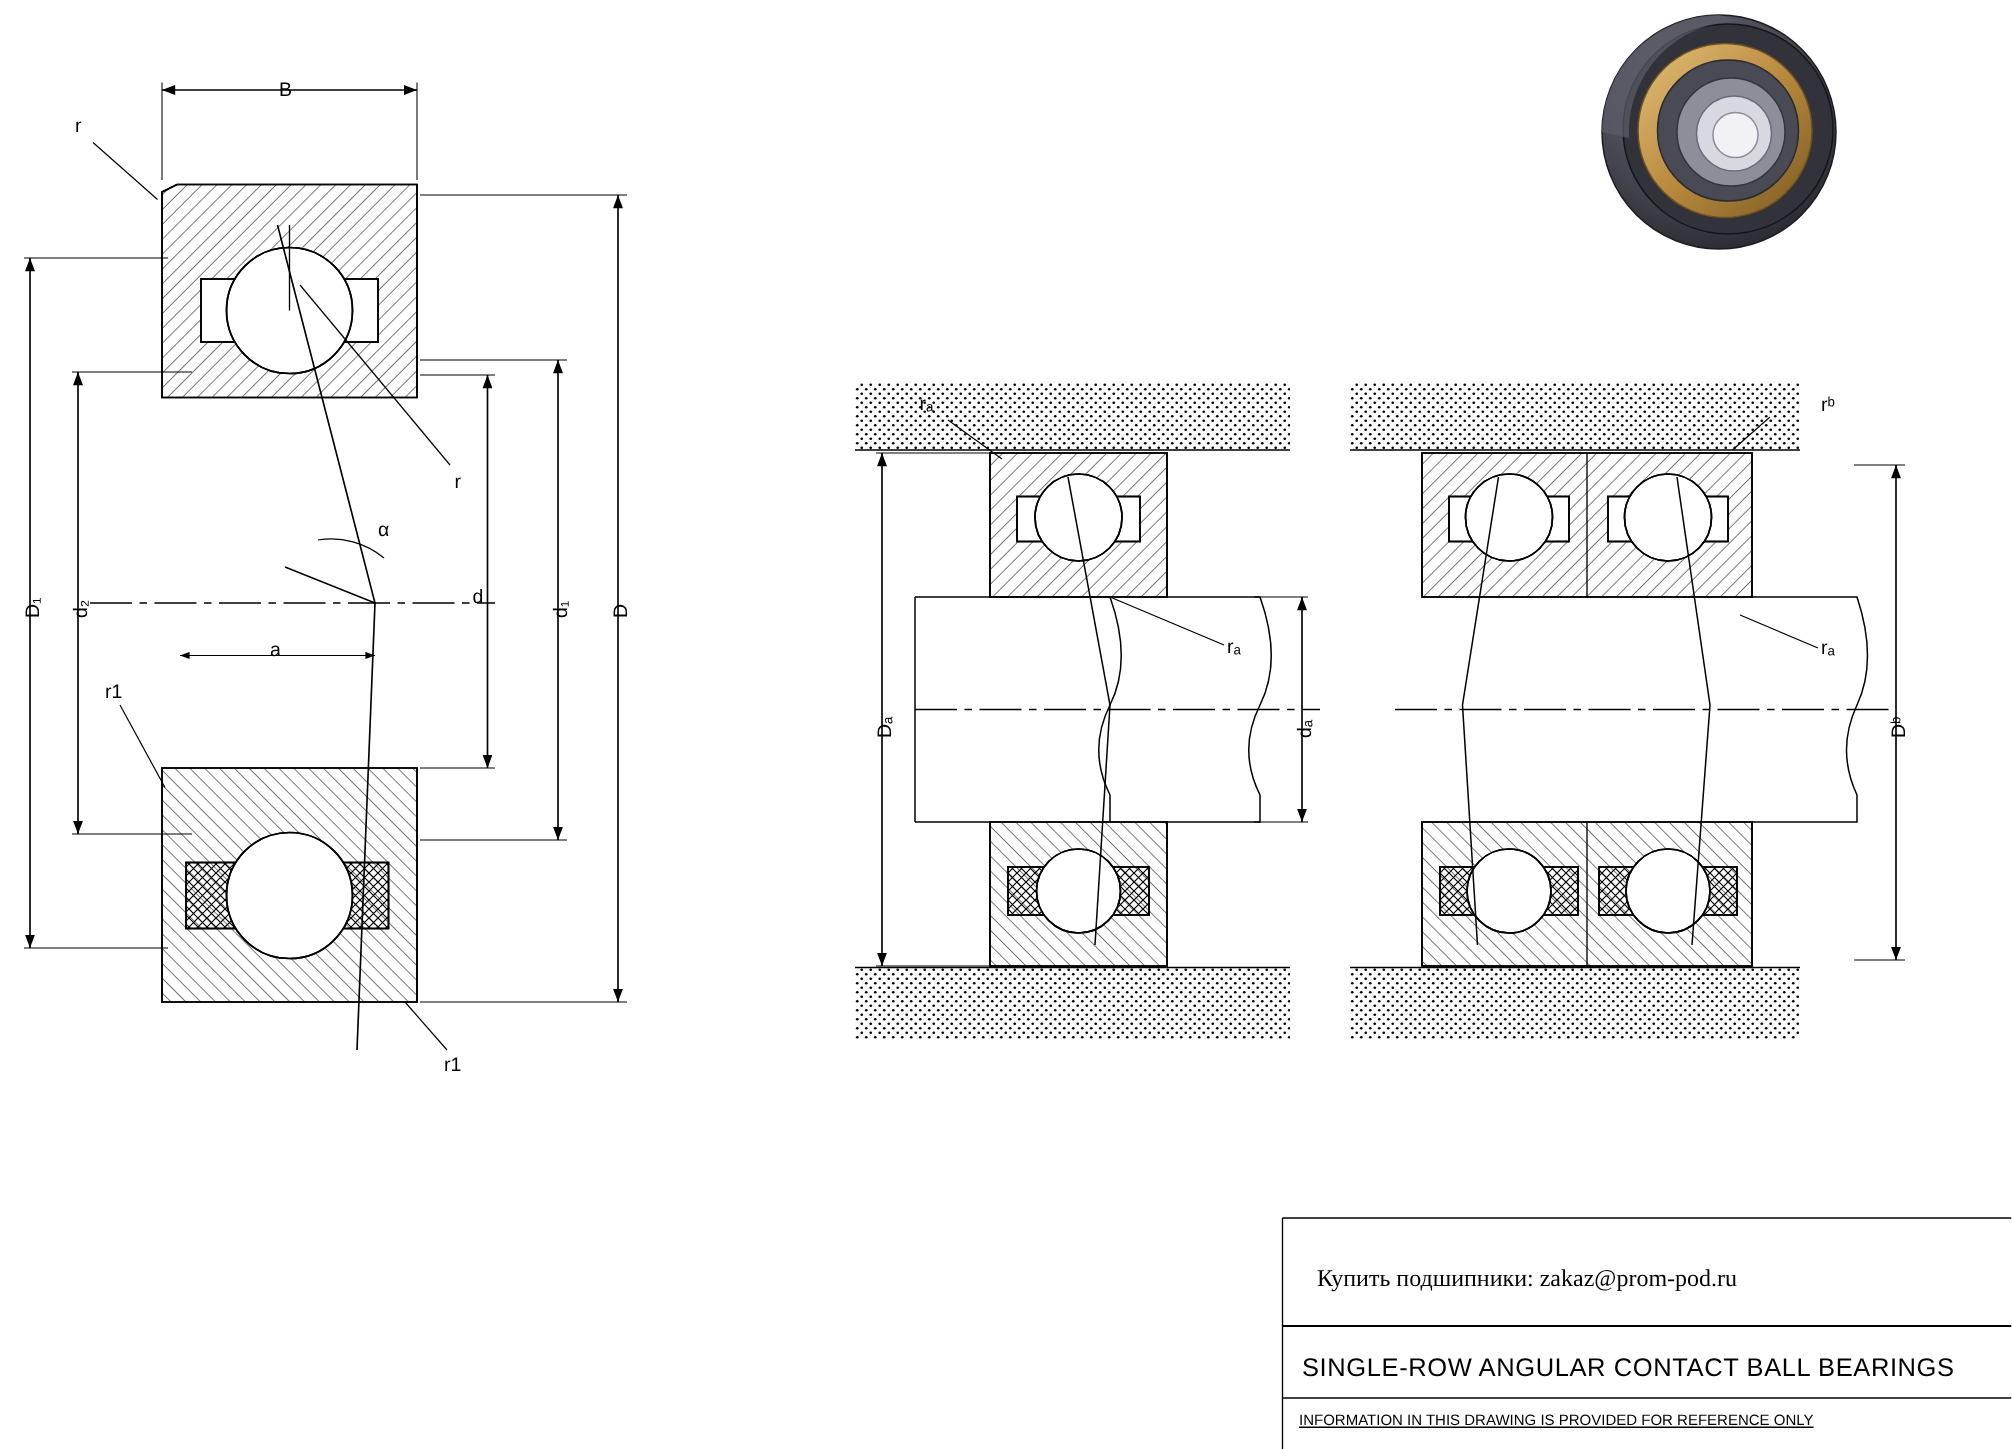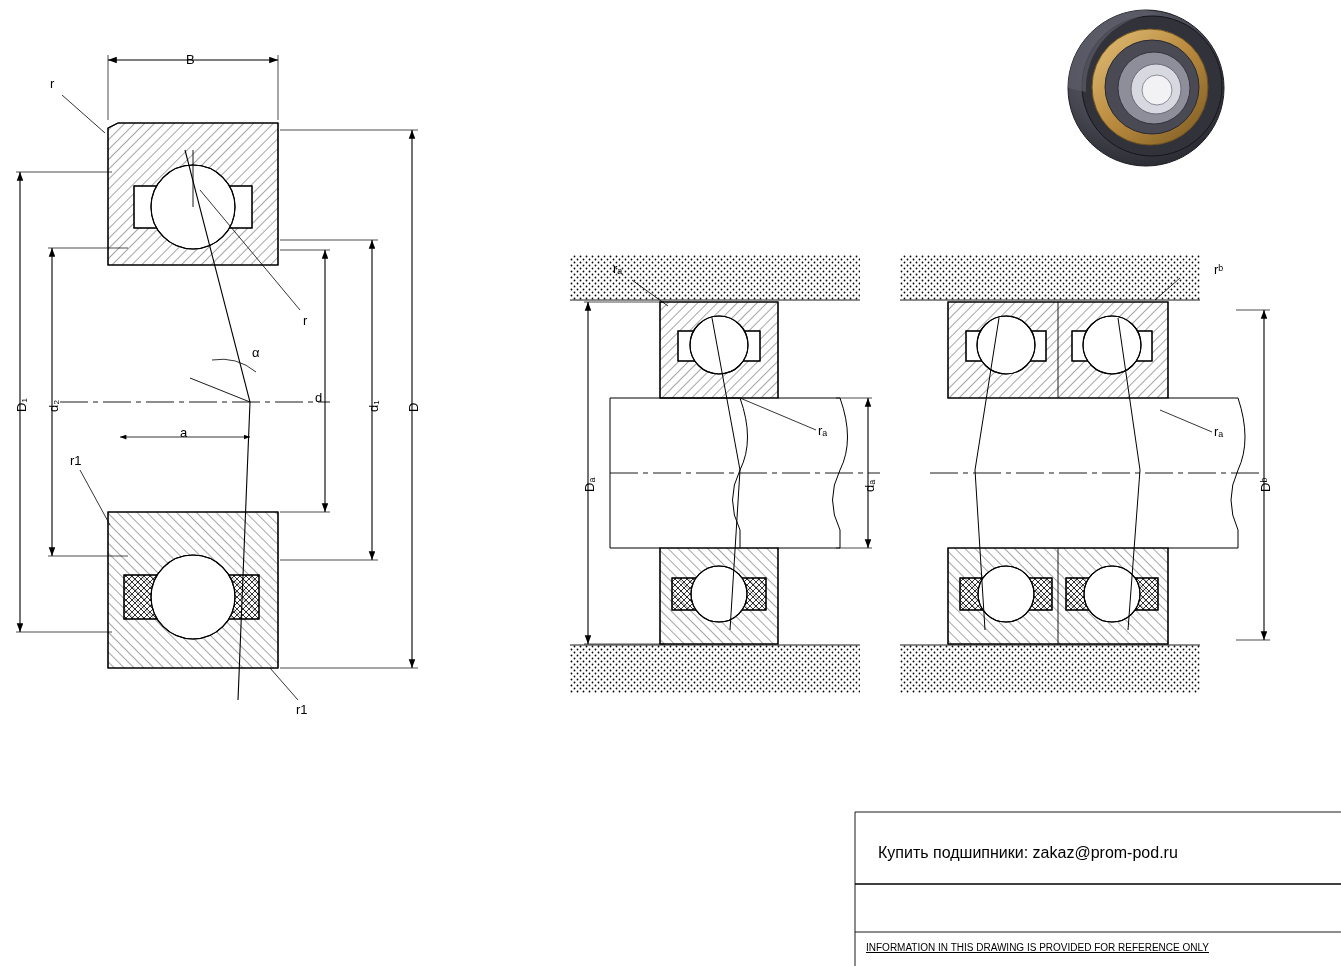--- a/index.html
+++ b/index.html
@@ -4,21 +4,21 @@
 <style>
   html,body{margin:0;padding:0;background:#ffffff;}
   body{width:1341px;height:966px;position:relative;overflow:hidden;
        font-family:"Liberation Sans",sans-serif;color:#000;}
   .stage{position:absolute;left:0;top:0;width:1341px;height:966px;}
   svg.draw{position:absolute;left:0;top:0;width:1341px;height:966px;}
   .lbl{position:absolute;font-family:"Liberation Sans",sans-serif;font-size:13px;color:#000;
        white-space:nowrap;}
   .rot{transform:rotate(-90deg);transform-origin:left top;}
   .footer-text{position:absolute;font-family:"Liberation Sans",sans-serif;color:#000;white-space:nowrap;}
-  #buy{font-size:16px;}
+  #buy{font-size:16px;font-family:Liberation Serif, serif;}
   #title{font-size:17px;letter-spacing:0.4px;}
   #note{font-size:10px;}
 </style>
 </head>
 <body>
 
 <div class="stage">
 
 <svg class="draw" viewBox="0 0 1341 966">
   <defs>
@@ -229,15 +229,16 @@
 <div class="lbl" style="left:613px;top:261px;">rₐ</div>
 <div class="lbl" style="left:818px;top:423px;">rₐ</div>
 <div class="lbl rot" style="left:582px;top:492px;">Dₐ</div>
 <div class="lbl rot" style="left:862px;top:492px;">dₐ</div>
 
 <div class="lbl" style="left:1182px;top:262px;padding-left:32px;">rᵇ</div>
 <div class="lbl" style="left:1214px;top:424px;">rₐ</div>
 <div class="lbl rot" style="left:1258px;top:492px;">Dᵇ</div>
 
 <div class="footer-text" id="buy" style="left:878px;top:844px;">Купить подшипники: zakaz@prom-pod.ru</div>
+<div class="footer-text" id="title" style="left:868px;top:902px;">SINGLE-ROW  ANGULAR  CONTACT  BALL  BEARINGS</div>
 <div class="footer-text" id="note" style="left:866px;top:942px;text-decoration:underline;">INFORMATION IN THIS DRAWING IS PROVIDED FOR REFERENCE ONLY</div>
 
 </div>
 
 </body></html>

